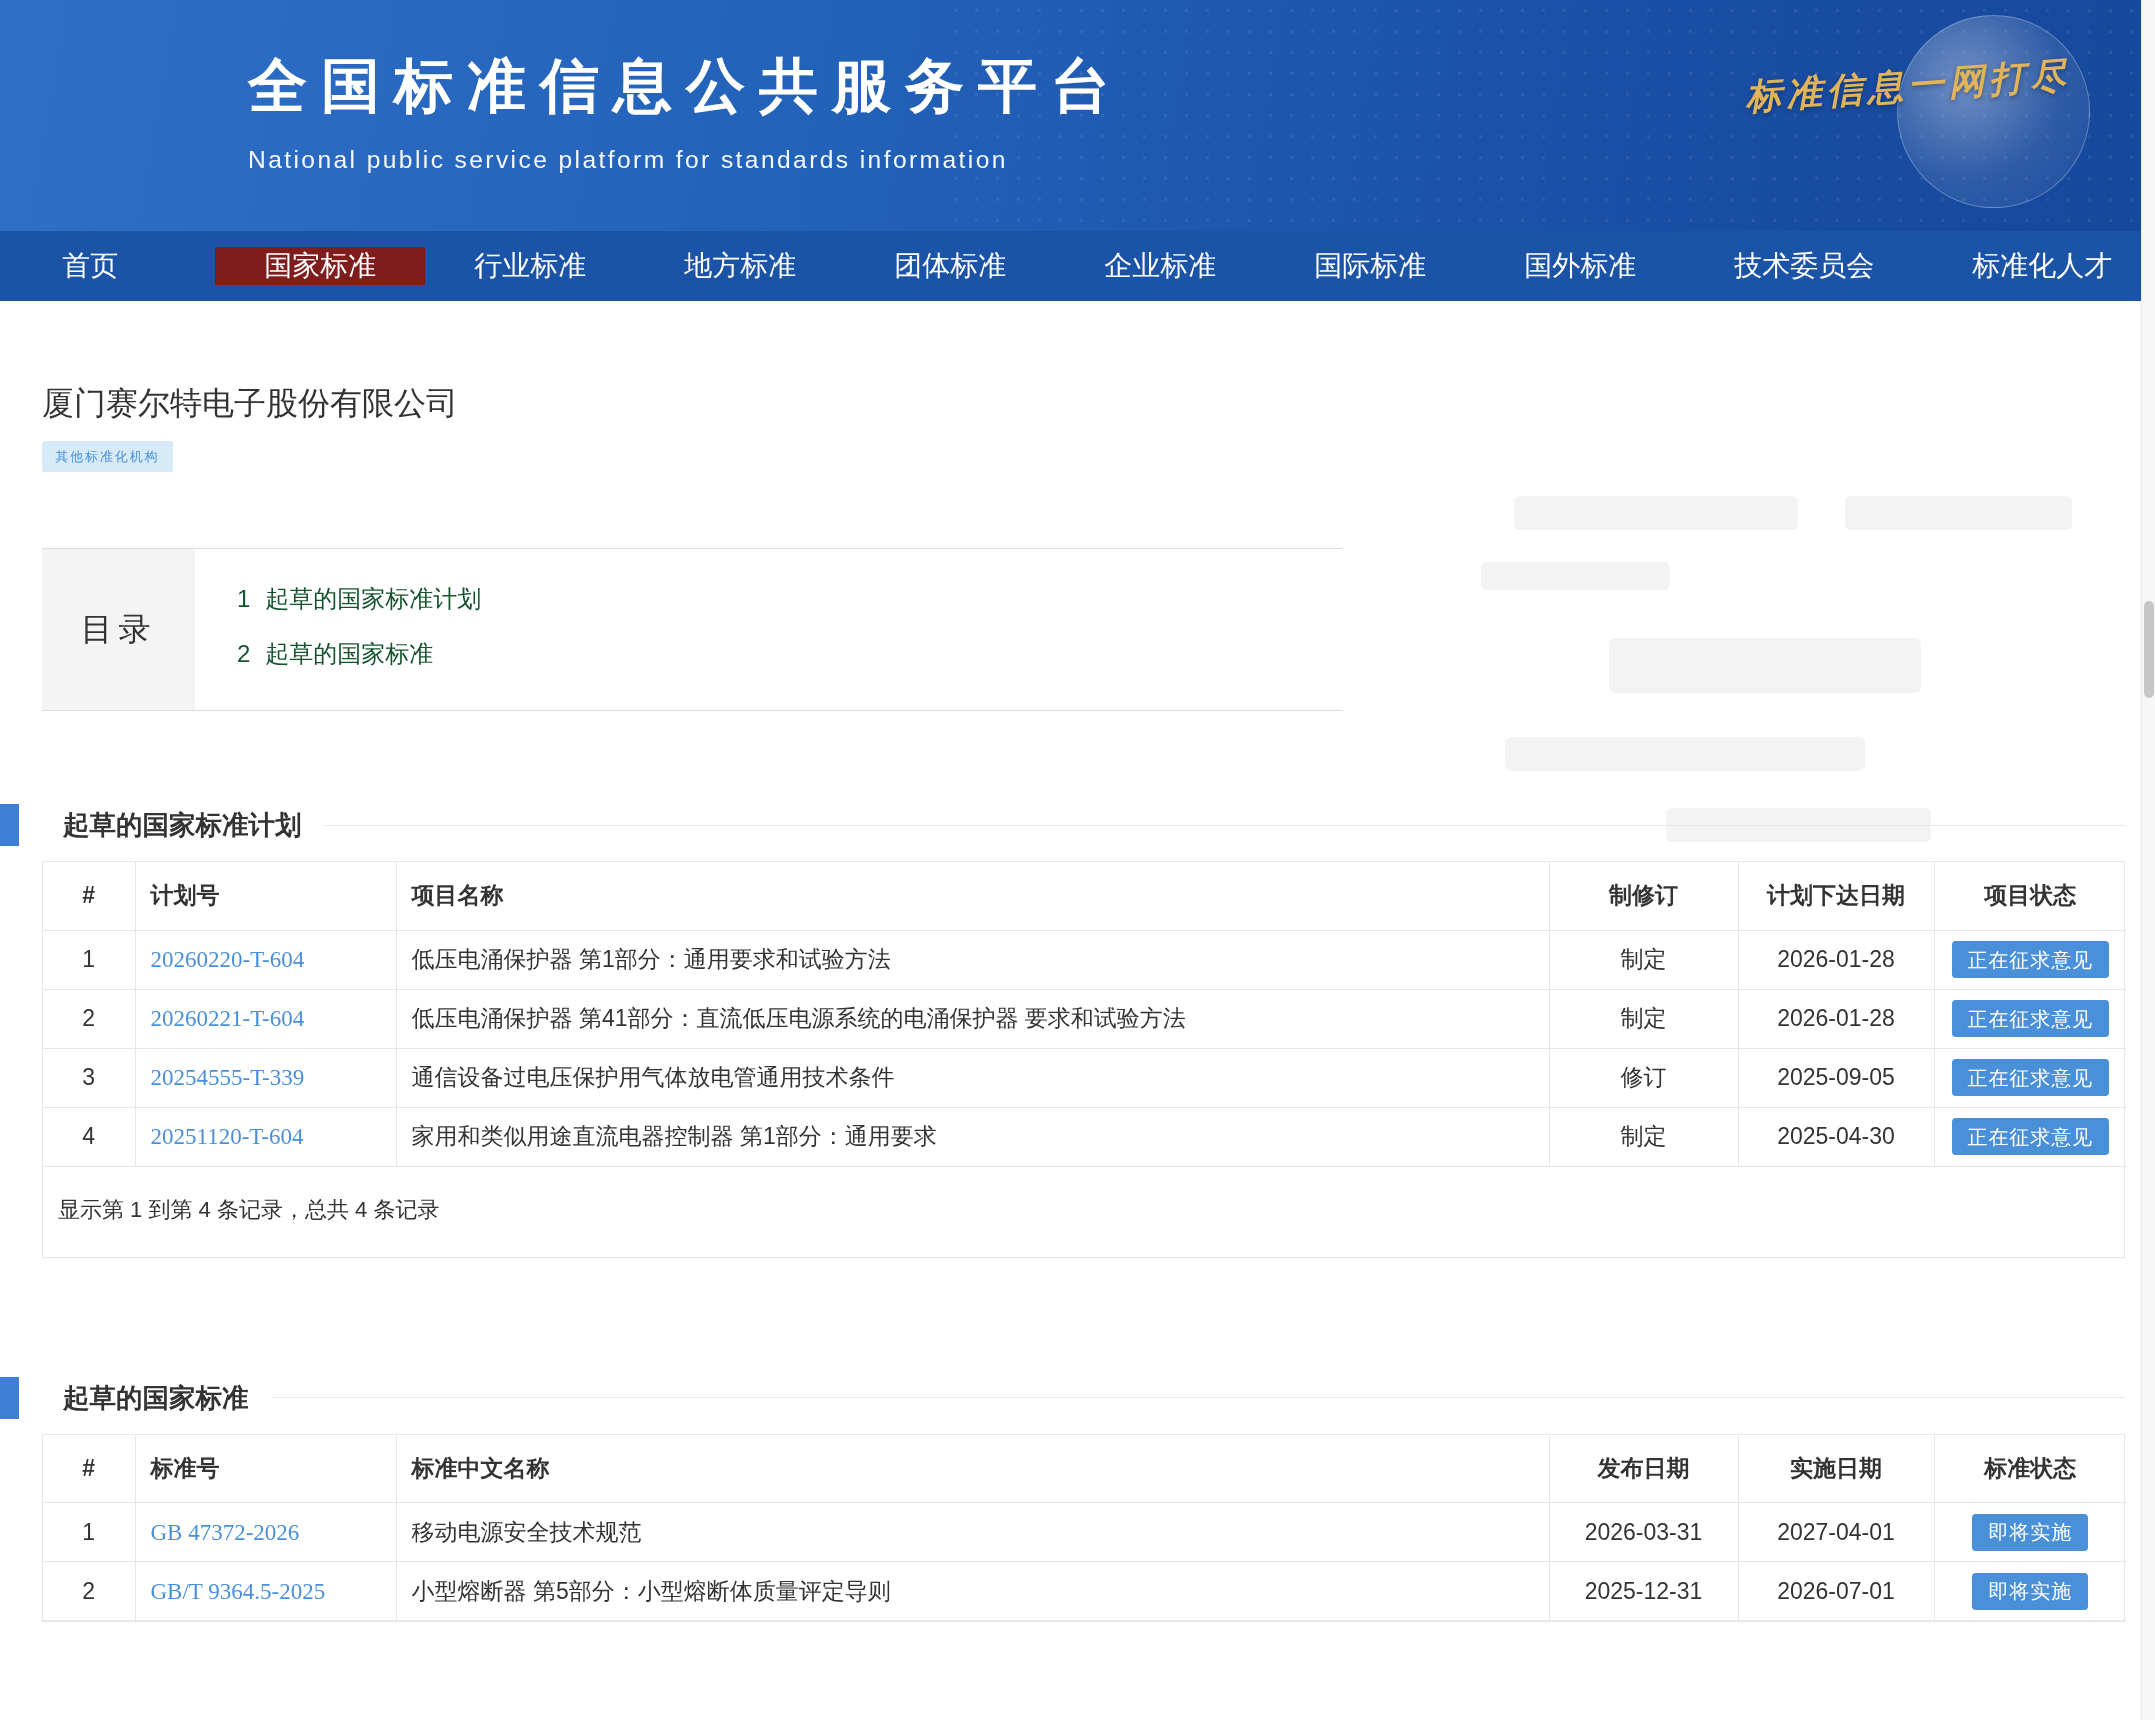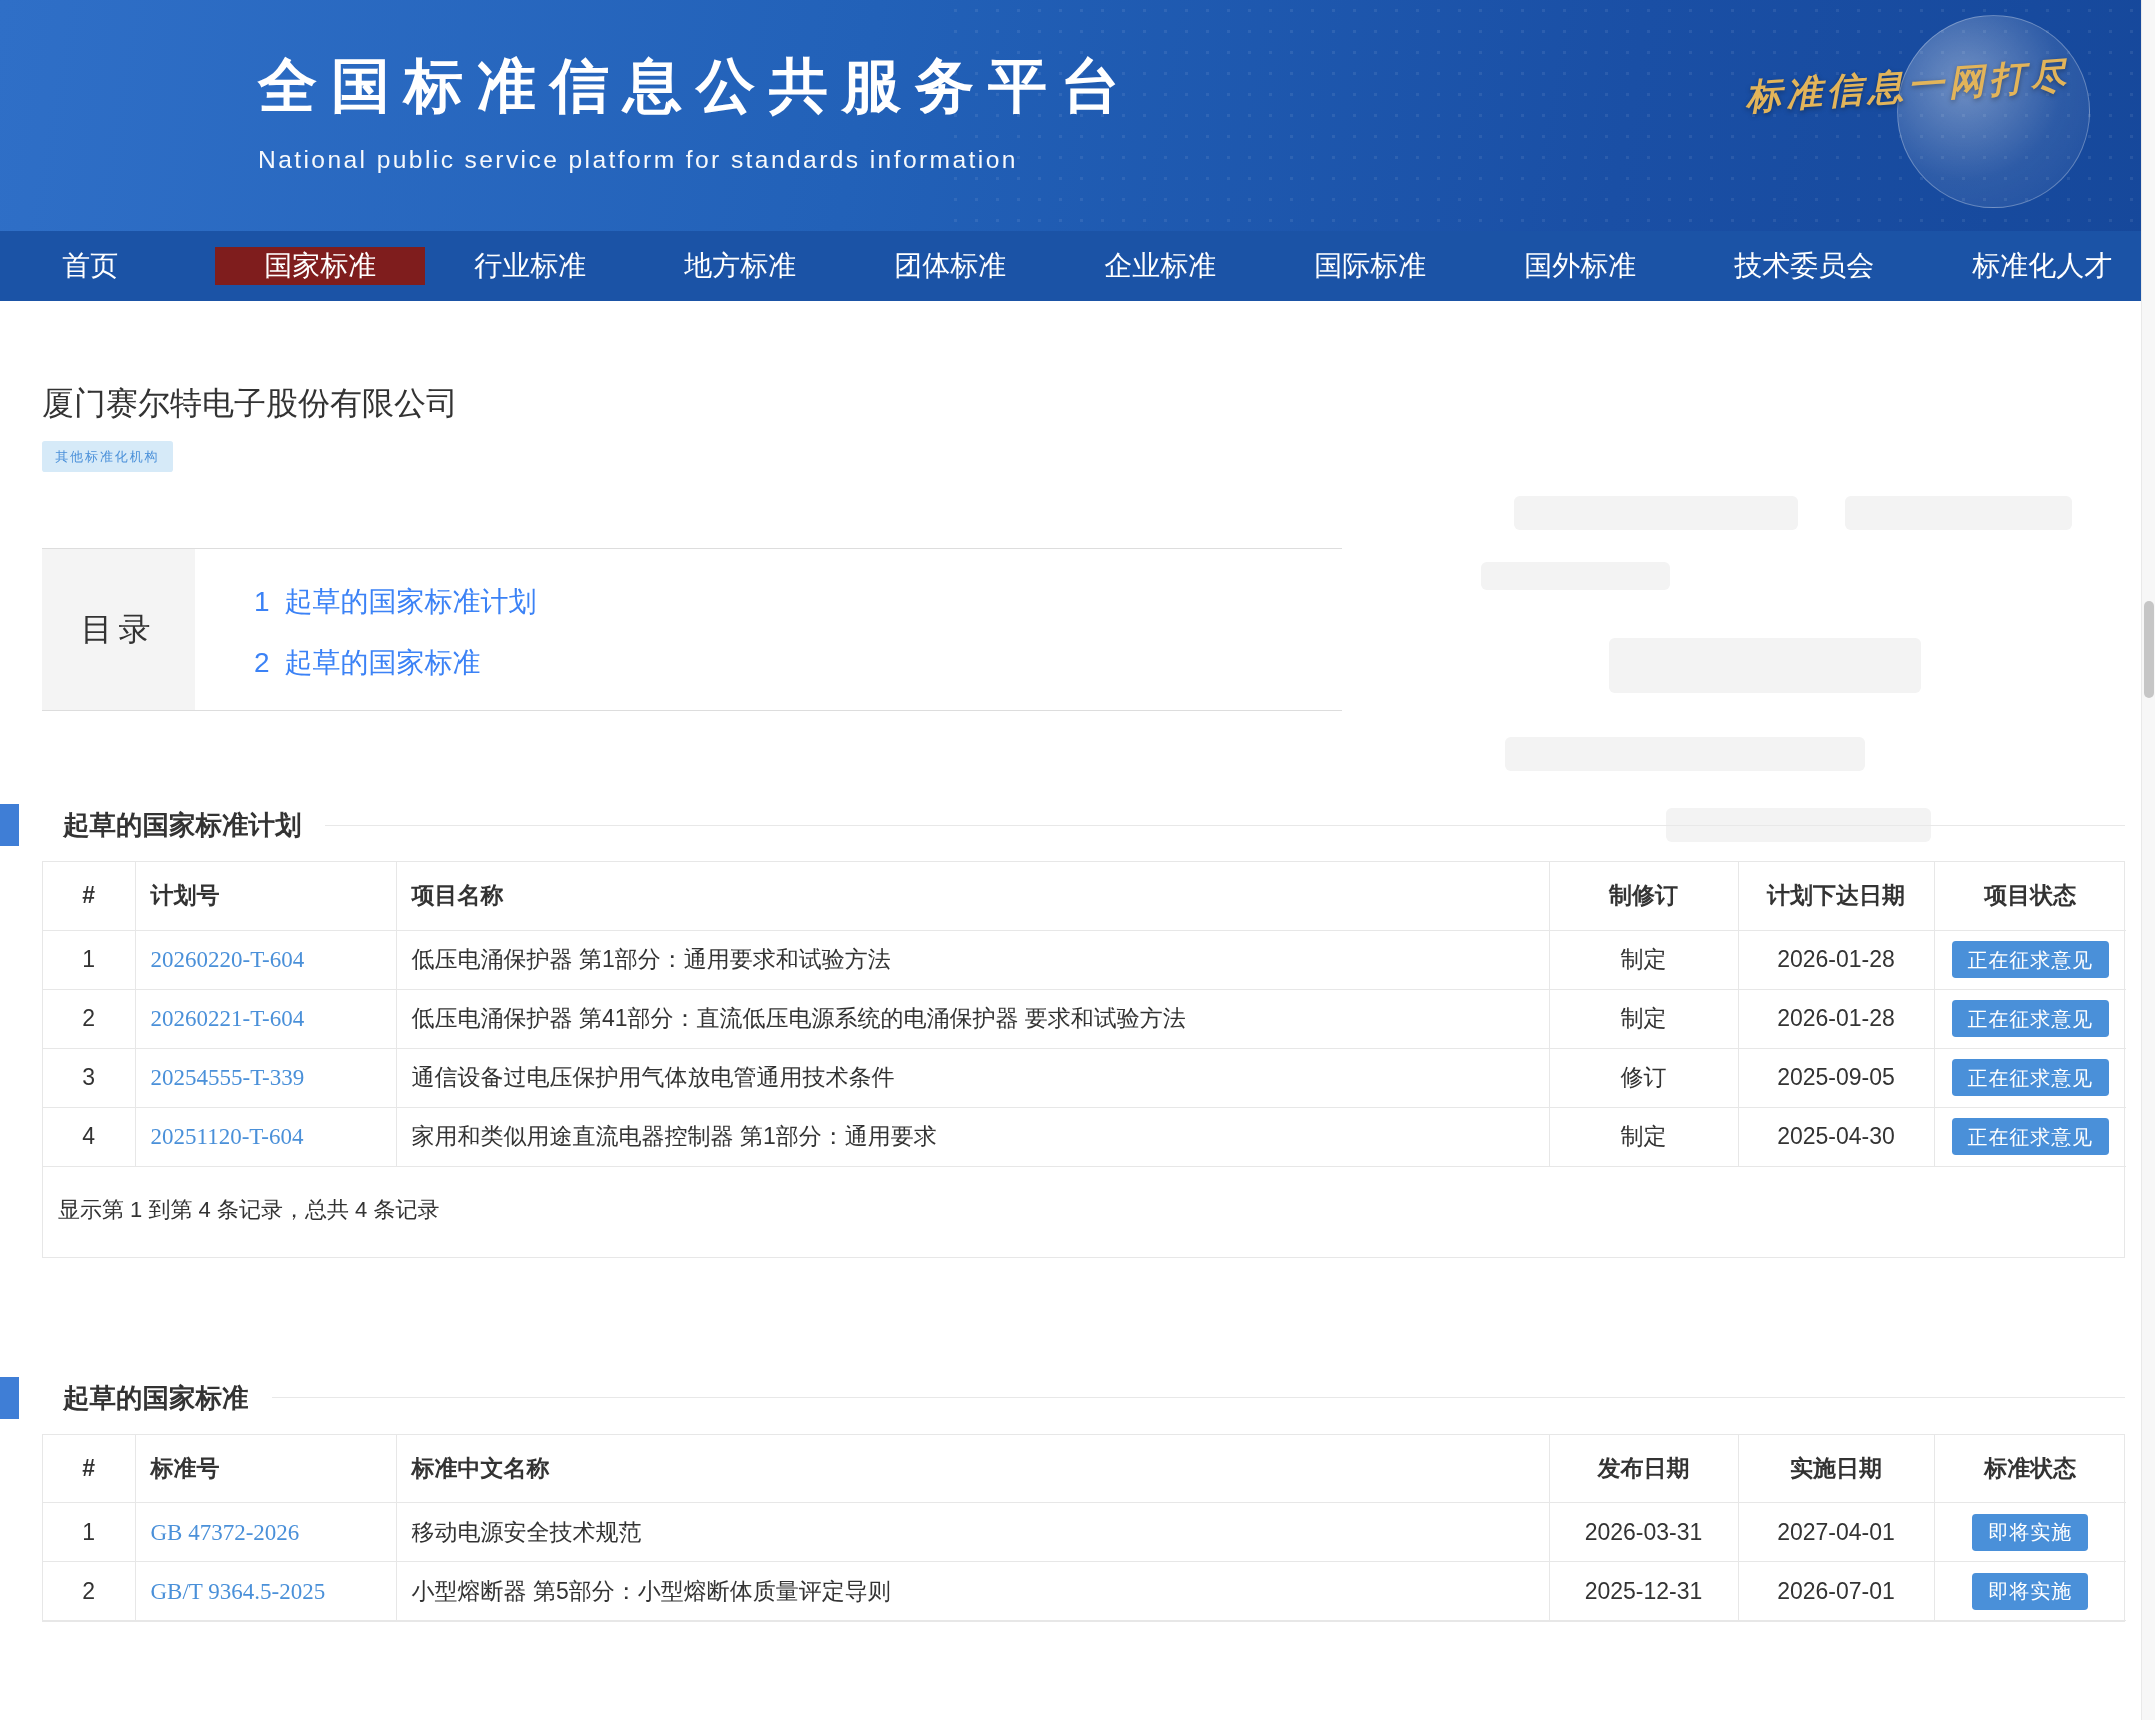--- a/index.html
+++ b/index.html
@@ -27,21 +27,21 @@
   .logo {
     position:absolute; left:61px; top:44px; width:144px; height:140px; border-radius:28px;
     background:linear-gradient(155deg,#6db1f0 0%,#2a6cc9 55%,#15479c 100%);
     box-shadow:0 3.8px 13.2px rgba(0,0,0,0.25), inset 0 0 0 2.8px rgba(255,255,255,0.35);
     display:flex; align-items:center; justify-content:center; cursor:pointer;
   }
   .logo span {
     color:#fff; font-size:62px; font-weight:bold; font-style:italic; letter-spacing:1.9px;
     text-shadow:0 1.9px 4.7px rgba(0,0,0,0.35);
   }
-  .title-block { position:absolute; left:258px; top:47px; color:#fff; }
+  .title-block { position:absolute; left:248px; top:47px; color:#fff; }
   .site-title { font-size:59px; font-weight:bold; letter-spacing:14px; white-space:nowrap; }
   .site-subtitle { margin-top:19px; font-size:24.6px; letter-spacing:2.4px; color:rgba(255,255,255,0.96); white-space:nowrap; }
   .slogan {
     position:absolute; right:85px; top:62px;
     font-family:"DejaVu Serif","Liberation Serif",serif; font-style:italic; font-weight:bold;
     font-size:36px; color:#e2b45a; letter-spacing:4.7px; white-space:nowrap;
     text-shadow:0 1.9px 5.7px rgba(0,0,0,0.35); transform:rotate(-4deg);
   }
 
   
@@ -65,21 +65,21 @@
 
   .toc {
     margin-top:76px; width:1300px; min-height:163px; display:flex;
     border-top:0.9px solid #dddddd; border-bottom:0.9px solid #dddddd; background:#fff;
   }
   .toc-box {
     width:153px; background:#f4f4f4; display:flex; align-items:center; justify-content:center;
     font-size:32px; color:#333; letter-spacing:5.7px; flex:none;
   }
   .toc-links { padding:34px 0 28px 42px; display:flex; flex-direction:column; gap:23px; }
-  .toc-link { color:#3b82f6; font-size:28px; text-decoration:none; cursor:pointer;margin-left:17px; }
+  .toc-link { color:#14532d; font-size:24px; text-decoration:none; cursor:pointer; }
   .toc-link .num { margin-right:15px; }
 
   .section-heading { display:flex; align-items:center; margin-left:-42px; }
   .sec1 { margin-top:93px; }
   .sec2 { margin-top:119px; }
   .section-bar { width:19px; height:42px; background:#3f7ed6; margin-right:44px; flex:none; }
   .section-title { font-size:26.5px; font-weight:bold; color:#333; white-space:nowrap; }
   .section-rule { flex:1; height:0.9px; background:#e8e8e8; margin-left:23px; }
 
   .table-wrap { margin-top:15px; border:0.9px solid #e7e7e7; background:#fff; }

